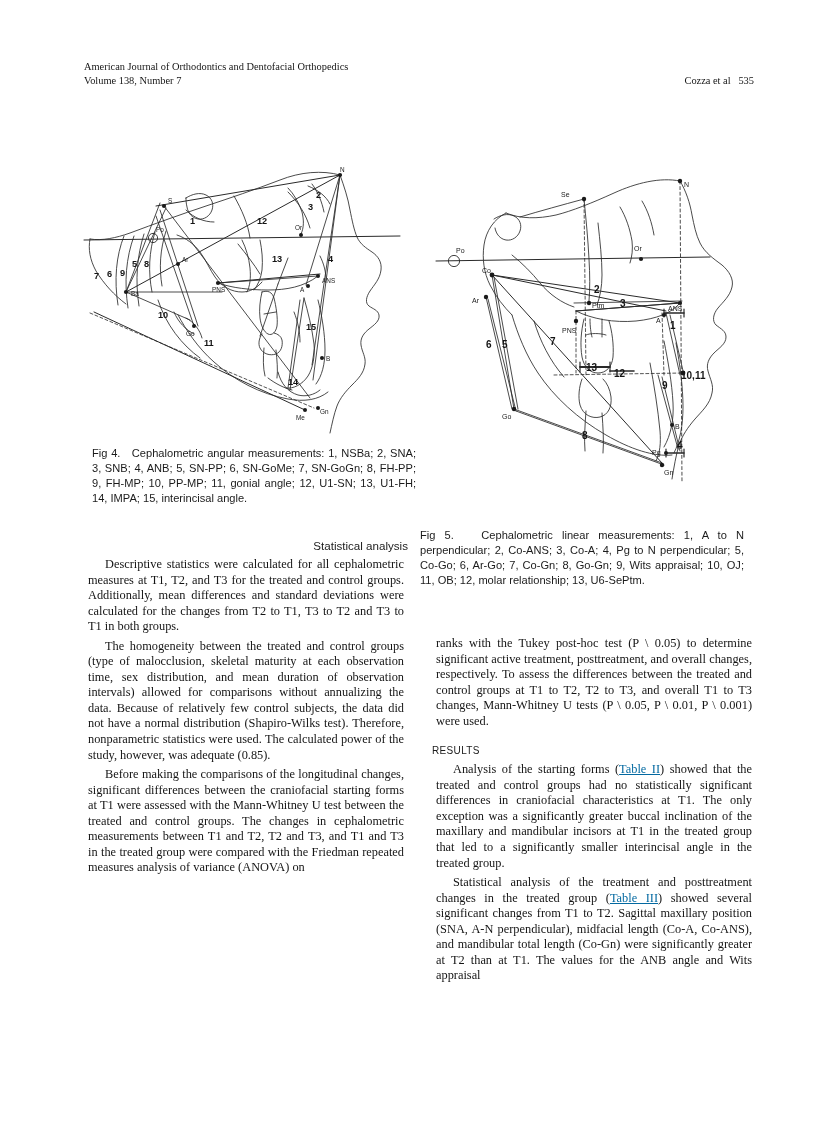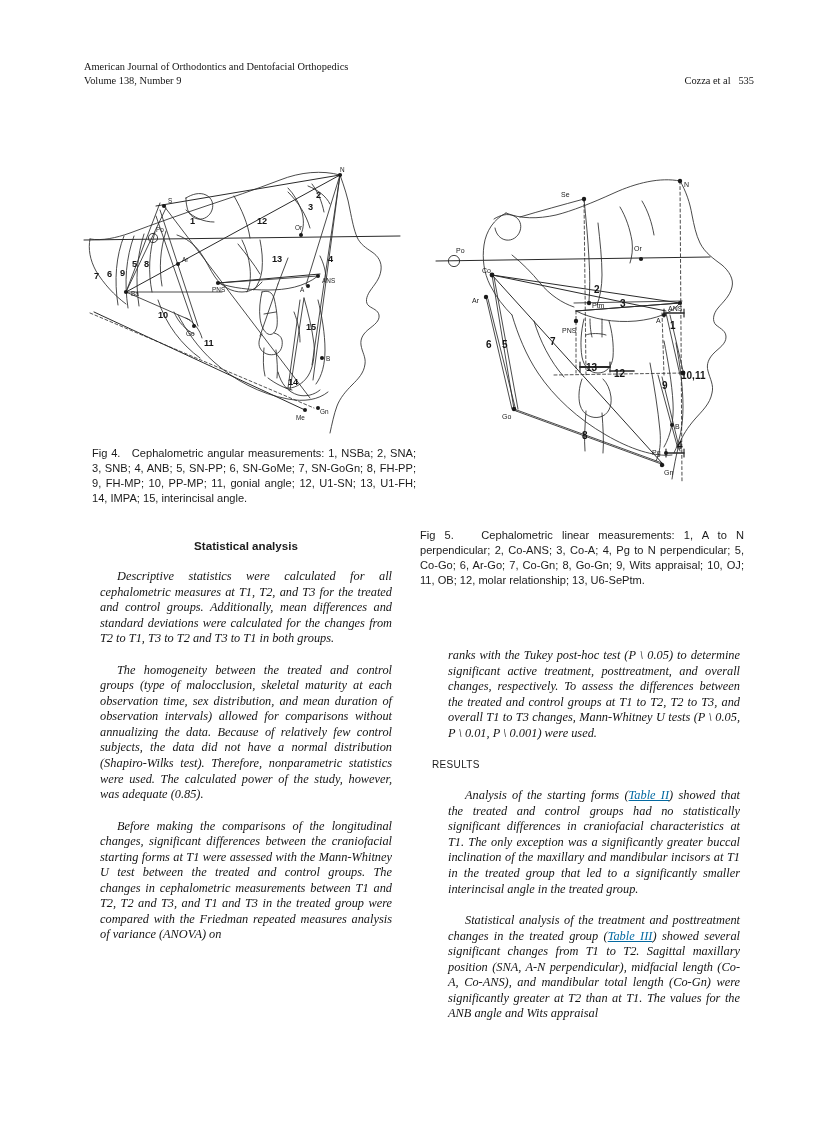--- a/index.html
+++ b/index.html
@@ -78,54 +78,53 @@
     text-justify: inter-word;
     color: #141414;
   }
   #col-left  { left: 84px; top: 538px; }
   #col-right { left: 432px; top: 632px; }
 
   .subhead {
     font-family: "Liberation Sans", sans-serif;
     font-size: 11.6px;
     line-height: 15px;
-    font-weight: 700;
+    font-weight: 400;
     color: #1b1b1b;
     margin: 0 0 3px 0;
-    text-align: center;
+    text-align: right;
   }
   .sechead {
     font-family: "Liberation Sans", sans-serif;
     font-size: 10px;
     line-height: 15px;
     letter-spacing: 0.35px;
     color: #1b1b1b;
     margin: 14px 0 3px 0;
     text-align: left;
   }
   p.para {
-    margin: 16px;
+    margin: 4px;
     text-indent: 17px;
-    font-style: italic;
   }
   p.para.flush { text-indent: 0; }
   .xref { color: #0369a1; }
 
   
   #col-right .lead { text-indent: 17px; }
 </style>
 </head>
 <body>
 
 <div class="page">
 
   <div class="runhead">
     <div class="left">
       <div>American Journal of Orthodontics and Dentofacial Orthopedics</div>
-      <div>Volume 138, Number 9</div>
+      <div>Volume 138, Number 7</div>
     </div>
     <div class="right">
       <span>Cozza et al</span><span>&nbsp;&nbsp;&nbsp;</span><span>535</span>
     </div>
     <div class="clear"></div>
   </div>
 
   <div class="figwrap" id="fig4-wrap">
     <svg class="figsvg" viewBox="0 0 340 300" xmlns="http://www.w3.org/2000/svg">
       <g fill="none" stroke="#2a2a2a" stroke-width="0.85" stroke-linejoin="round" stroke-linecap="round">

